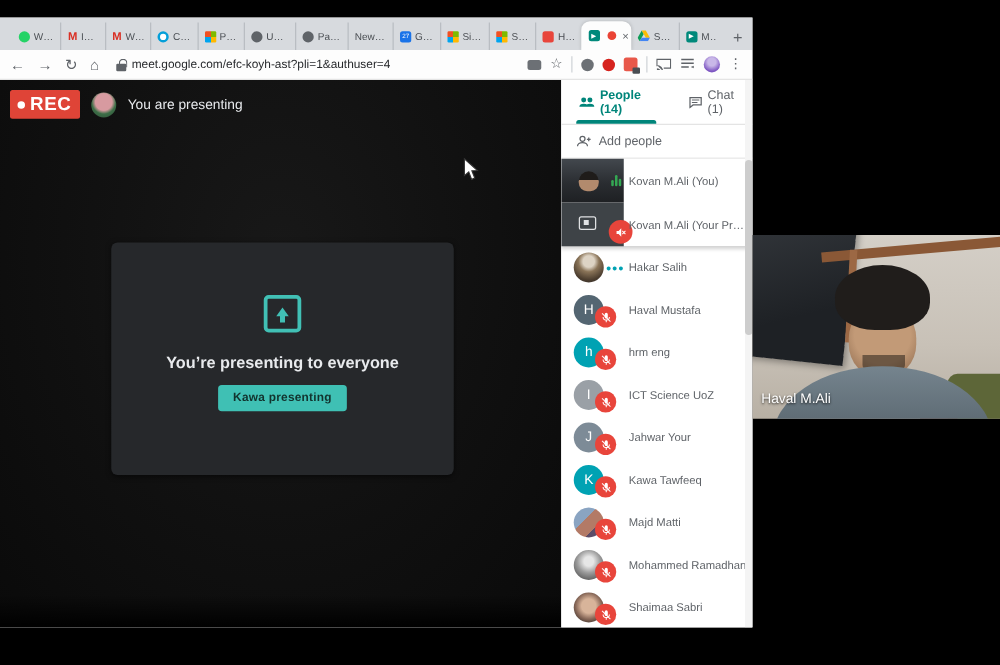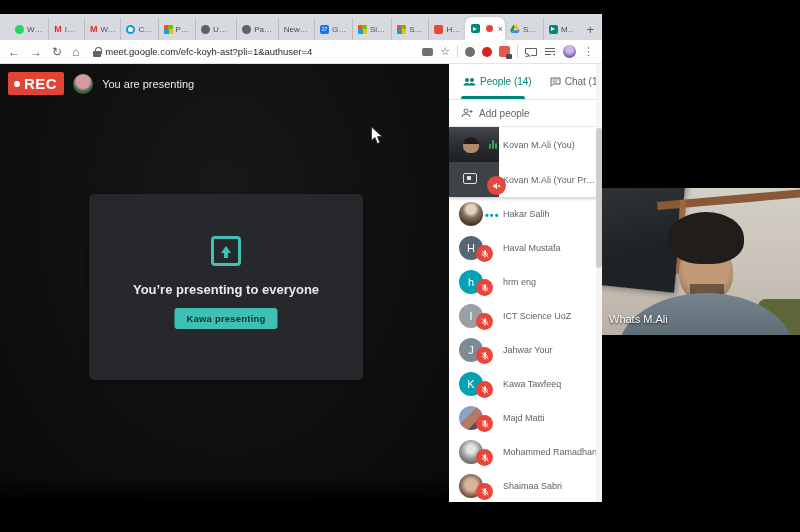--- a/index.html
+++ b/index.html
@@ -78,21 +78,21 @@
   .stopbtn{position:absolute;left:50%;top:114px;transform:translateX(-50%);background:#3fc0b4;
            color:#12332e;font-size:9.5px;font-weight:bold;padding:5px 12px;border:none;border-radius:3px;
            letter-spacing:.2px;}
   .cursor{position:absolute;left:370px;top:62px;}
 
   
   .panel{position:absolute;left:449px;top:50px;width:153px;height:438px;background:#fff;overflow:hidden;}
   .ptabs{position:absolute;left:0;top:0;width:100%;height:36px;border-bottom:1px solid #e4e4e4;
          display:flex;align-items:center;}
   .ptab{display:flex;align-items:center;gap:4px;font-size:10px;}
-  .ptab.people{color:#00857a;margin-left:14px;font-weight:normal;}
+  .ptab.people{color:#00857a;margin-left:14px;font-weight:bold;}
   .ptab.chat{color:#5f6368;margin-left:18px;}
   .underline{position:absolute;left:12px;bottom:0;width:64px;height:3px;background:#00857a;border-radius:2px 2px 0 0;}
   .addrow{position:absolute;left:0;top:36px;width:100%;height:27px;border-bottom:1px solid #ececec;
           display:flex;align-items:center;gap:6px;padding-left:12px;color:#5f6368;font-size:10px;}
   .plist{position:absolute;left:0;top:63px;width:100%;height:375px;}
   .prow{position:absolute;left:0;width:100%;height:34px;}
   .pname{position:absolute;left:54px;top:50%;transform:translateY(-50%);font-size:9px;color:#5f6368;
          white-space:nowrap;overflow:hidden;max-width:96px;text-overflow:ellipsis;}
   .prow.thumbrow{height:35px;}
   .thumb{position:absolute;left:0;top:0;width:50px;height:35px;overflow:hidden;}
@@ -437,16 +437,16 @@
   <div class="webcam">
     <div class="tv"></div>
     <div class="trim"></div>
     <div class="doorframe"></div>
     <div class="pillow"></div>
     <div class="pillow2"></div>
     <div class="face"></div>
     <div class="hair"></div>
     <div class="beard"></div>
     <div class="shoulders"></div>
-    <span class="cam-label">Whats M.Ali</span>
+    <span class="cam-label">Haval M.Ali</span>
   </div>
 
 </div>
 
 </body></html>

